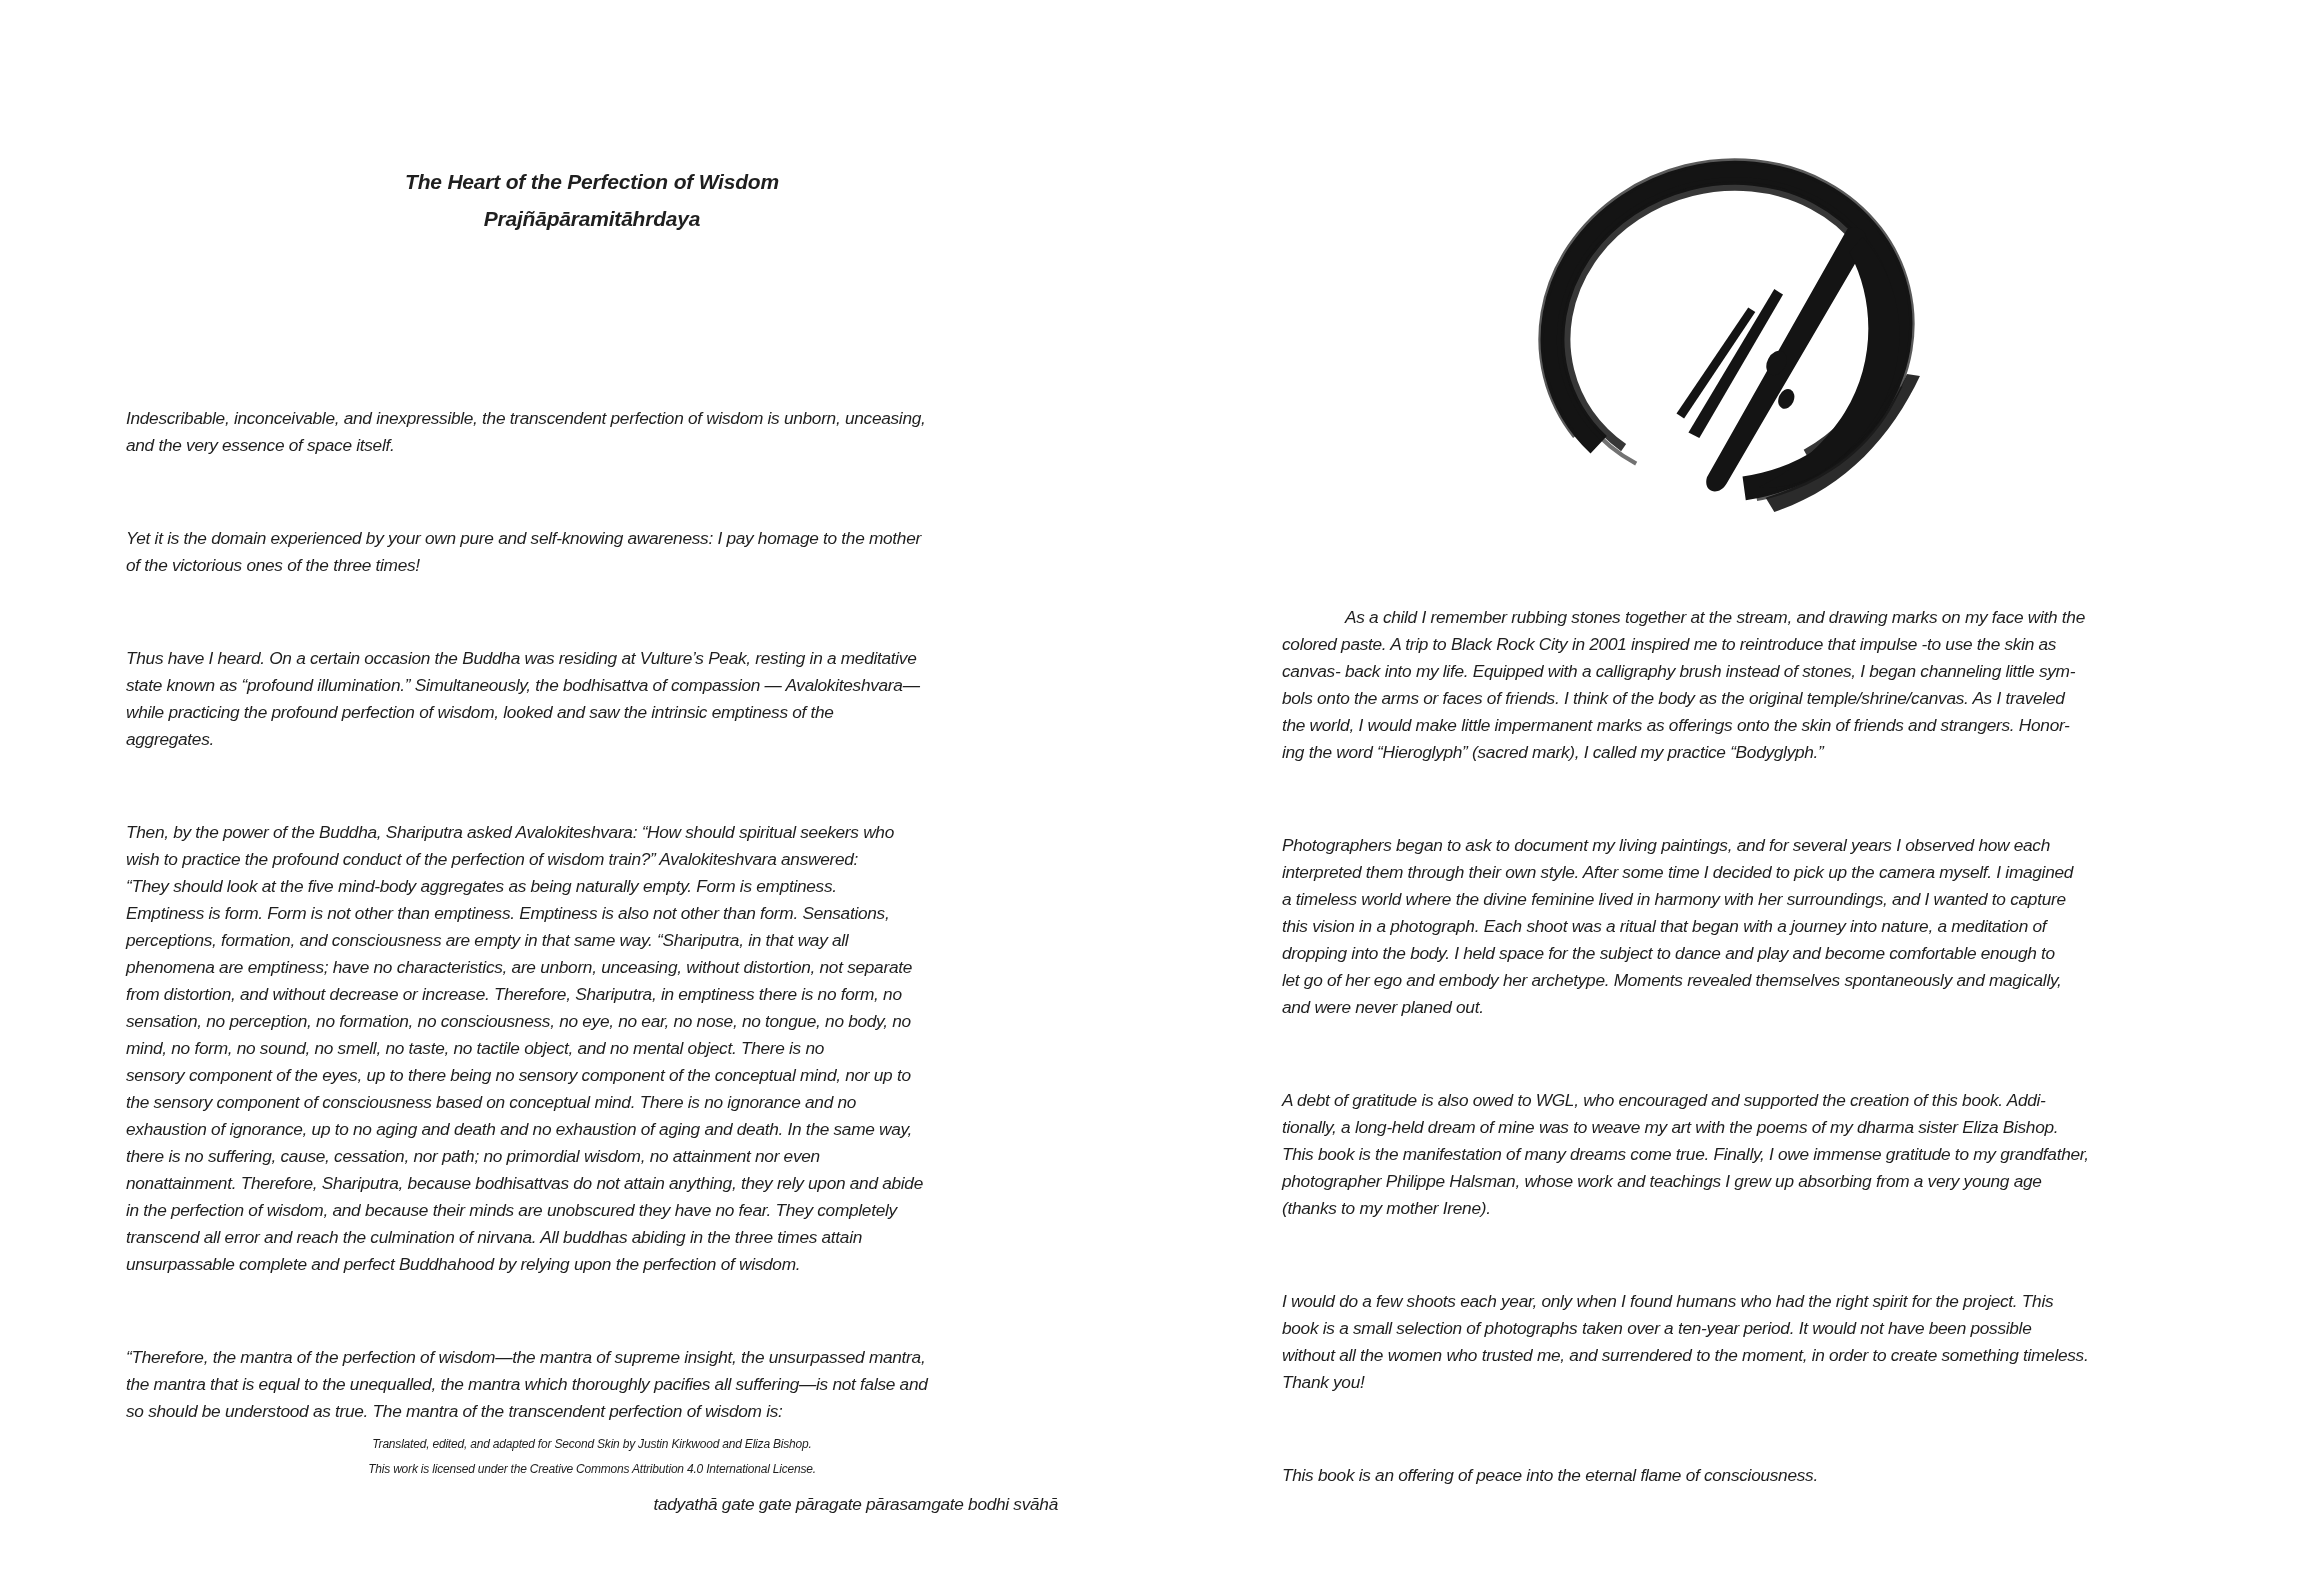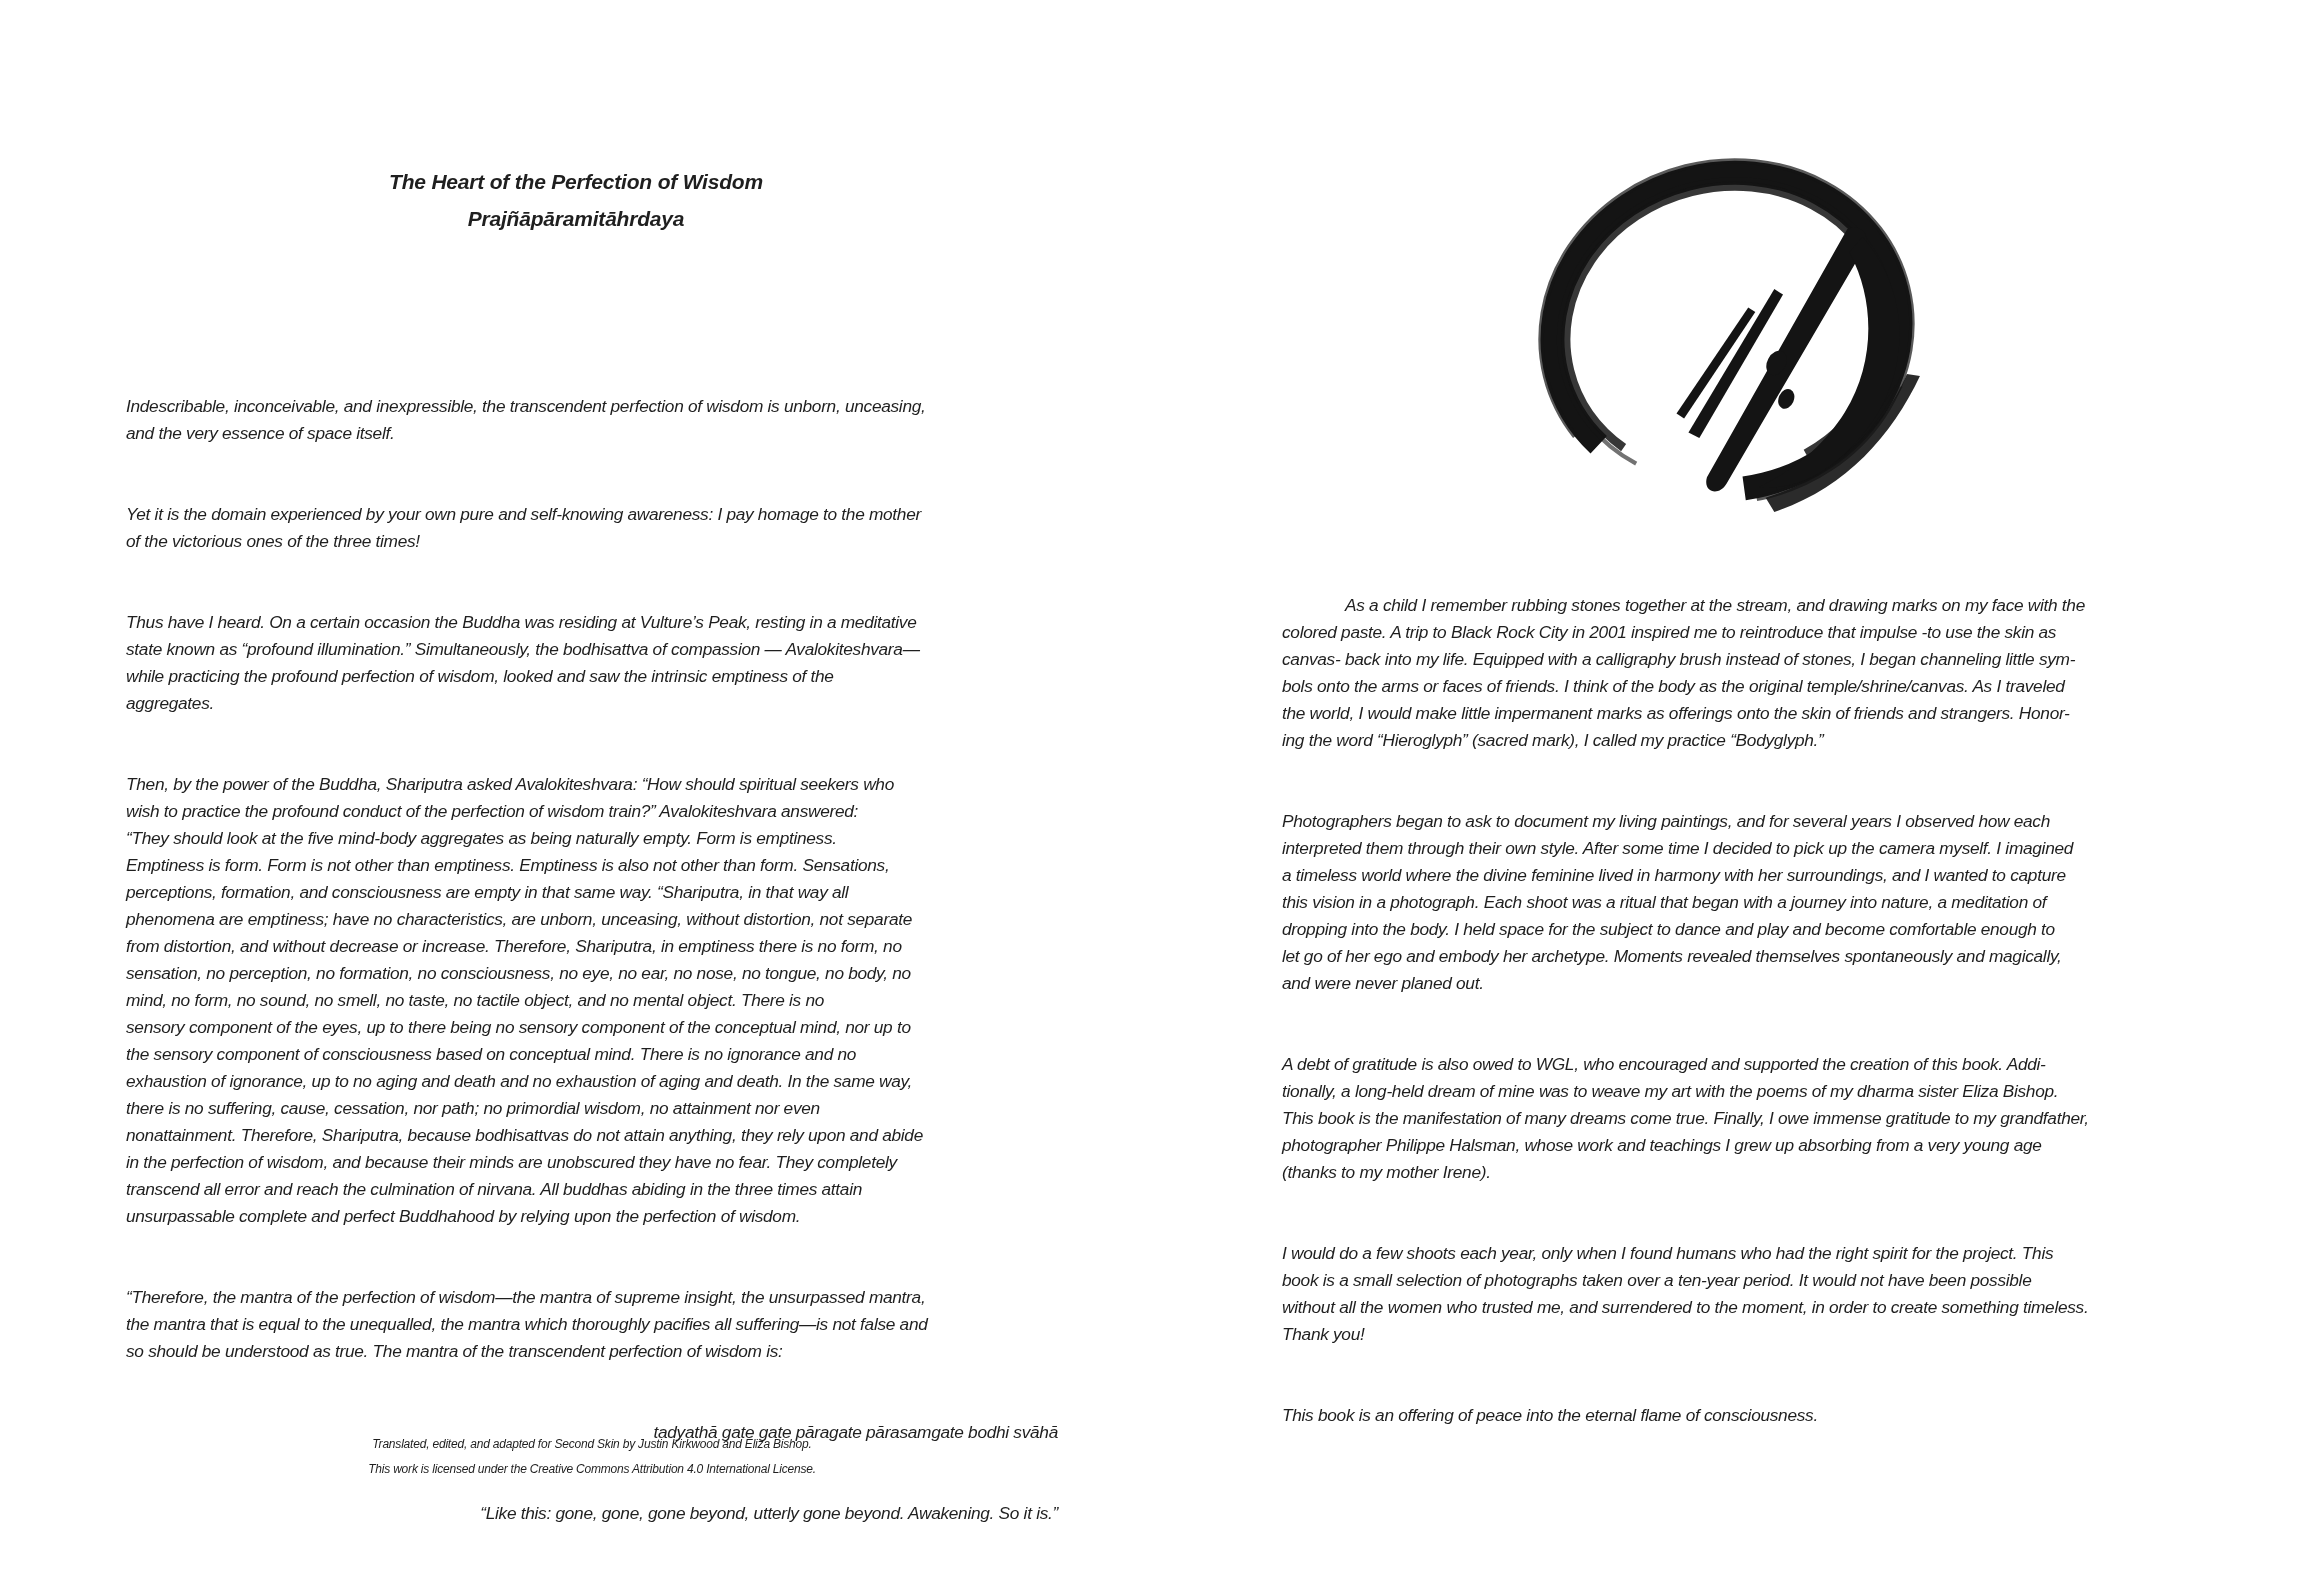--- a/index.html
+++ b/index.html
@@ -12,24 +12,24 @@
     color:#1f1f1f;
   }
   .txt{
     font-style:italic;
     font-size:17.3px;
     line-height:27px;
     letter-spacing:-0.3px;
     white-space:pre-line;
   }
   .block{position:absolute;}
-  .para{margin:0 0 27px 0;}
+  .para{margin:12px 0 27px 0;}
   .center{text-align:right;}
   #left-title{
-    left:110px;top:163px;width:932px;
+    left:126px;top:163px;width:932px;
     text-align:center;
     font-style:italic;font-weight:700;
     font-size:21px;line-height:37px;
     letter-spacing:-0.2px;
     white-space:pre-line;
   }
   #left-body{left:126px;top:366px;width:932px;}
   #left-footer{
     left:126px;top:1432px;width:932px;
     text-align:center;

